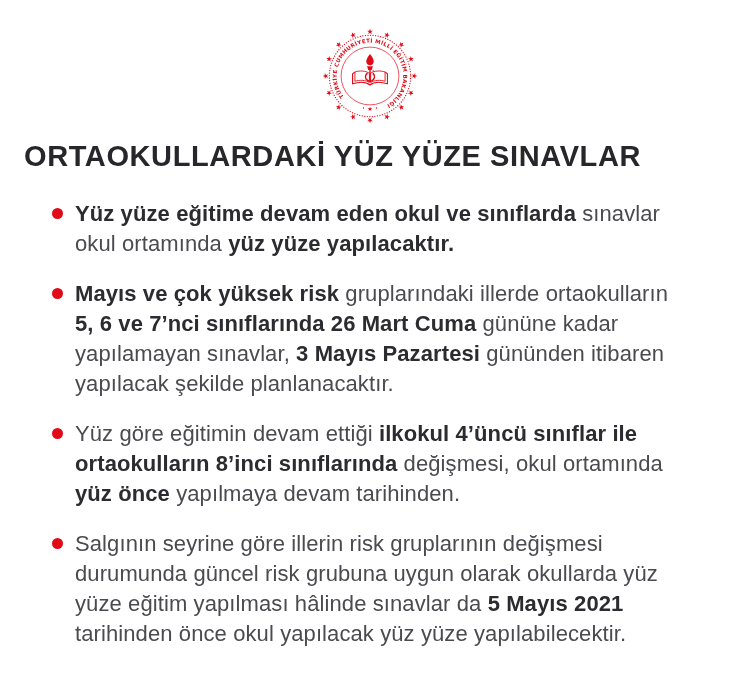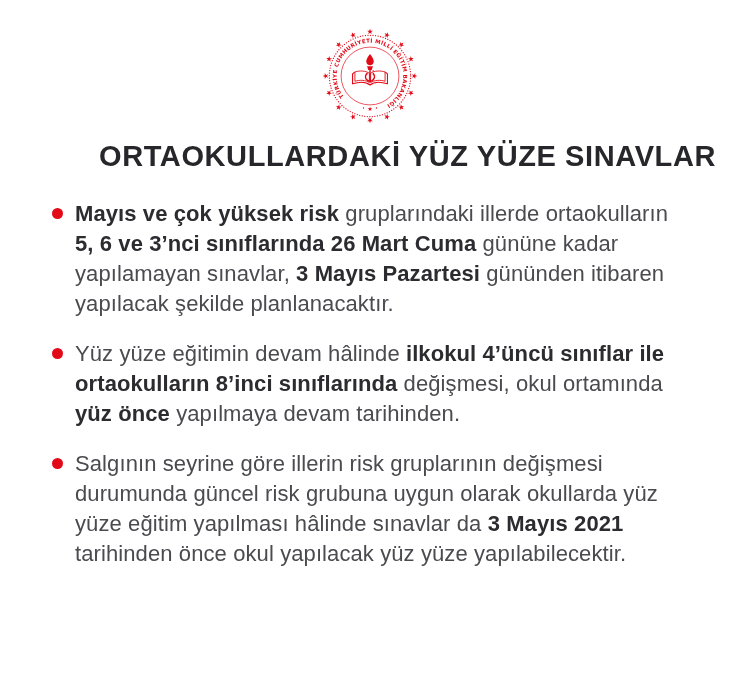--- a/index.html
+++ b/index.html
@@ -17,21 +17,21 @@
   }
   .page{width:740px;height:691px;background:var(--bg);overflow:hidden;}
   .logo-wrap{display:flex;justify-content:center;padding-top:27px;}
   .logo-wrap svg{display:block;}
   .seal-text{
     font-family:"DejaVu Sans",sans-serif;
     font-size:5.6px;font-weight:bold;letter-spacing:0.32px;
     fill:var(--red);
   }
   h1.title{
-    margin:14px 24px 18px;text-align:right;
+    margin:14px 24px 18px;text-align:left;
     font-size:29px;line-height:34px;font-weight:700;
     letter-spacing:0.6px;color:var(--title);
   }
   ul.bullets{
     list-style:none;margin:26px 0 0;padding:0 70px 0 52px;
   }
   ul.bullets li{display:flex;gap:12px;margin-bottom:20px;}
   .dot{
     width:11px;height:11px;border-radius:50%;
     background:var(--red);flex:0 0 11px;margin-top:9px;
@@ -103,25 +103,29 @@
         <path d="M50,27.5 C52.6,31 53.8,33.3 53.8,35.3 C53.8,37.5 52.1,39.1 50,39.1 C47.9,39.1 46.2,37.5 46.2,35.3 C46.2,33.3 47.4,31 50,27.5 Z"></path>
       </g>
     </svg>
   </div>
 
   <h1 class="title">ORTAOKULLARDAKİ YÜZ YÜZE SINAVLAR</h1>
 
   <ul class="bullets">
       <li>
         <span class="dot"></span>
-        <p class="btext"><strong>Mayıs ve çok yüksek risk</strong><span> gruplarındaki illerde ortaokulların </span><strong>5, 6 ve 3’nci sınıflarında 26 Mart Cuma</strong><span> gününe kadar yapılamayan sınavlar, </span><strong>3 Mayıs Pazartesi</strong><span> gününden itibaren yapılacak şekilde planlanacaktır.</span></p>
+        <p class="btext"><strong>Yüz yüze eğitime devam eden okul ve sınıflarda</strong><span> sınavlar okul ortamında </span><strong>yüz yüze yapılacaktır.</strong></p>
       </li>
       <li>
         <span class="dot"></span>
-        <p class="btext"><span>Yüz yüze eğitimin devam hâlinde </span><strong>ilkokul 4’üncü sınıflar ile ortaokulların 8’inci sınıflarında</strong><span> değişmesi, okul ortamında </span><strong>yüz önce</strong><span> yapılmaya devam tarihinden.</span></p>
+        <p class="btext"><strong>Mayıs ve çok yüksek risk</strong><span> gruplarındaki illerde ortaokulların </span><strong>5, 6 ve 7’nci sınıflarında 26 Mart Cuma</strong><span> gününe kadar yapılamayan sınavlar, </span><strong>3 Mayıs Pazartesi</strong><span> gününden itibaren yapılacak şekilde planlanacaktır.</span></p>
       </li>
       <li>
         <span class="dot"></span>
-        <p class="btext"><span>Salgının seyrine göre illerin risk gruplarının değişmesi durumunda güncel risk grubuna uygun olarak okullarda yüz yüze eğitim yapılması hâlinde sınavlar da </span><strong>3 Mayıs 2021</strong><span> tarihinden önce okul yapılacak yüz yüze yapılabilecektir.</span></p>
+        <p class="btext"><span>Yüz göre eğitimin devam ettiği </span><strong>ilkokul 4’üncü sınıflar ile ortaokulların 8’inci sınıflarında</strong><span> değişmesi, okul ortamında </span><strong>yüz önce</strong><span> yapılmaya devam tarihinden.</span></p>
+      </li>
+      <li>
+        <span class="dot"></span>
+        <p class="btext"><span>Salgının seyrine göre illerin risk gruplarının değişmesi durumunda güncel risk grubuna uygun olarak okullarda yüz yüze eğitim yapılması hâlinde sınavlar da </span><strong>5 Mayıs 2021</strong><span> tarihinden önce okul yapılacak yüz yüze yapılabilecektir.</span></p>
       </li>
     </ul>
 
 </div>
 
 </body></html>

